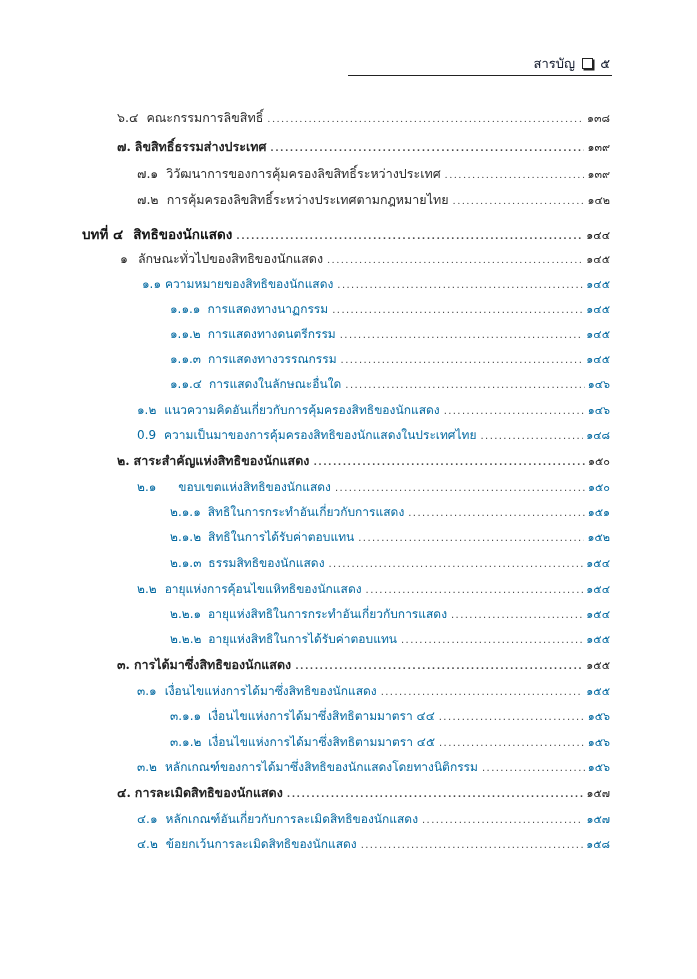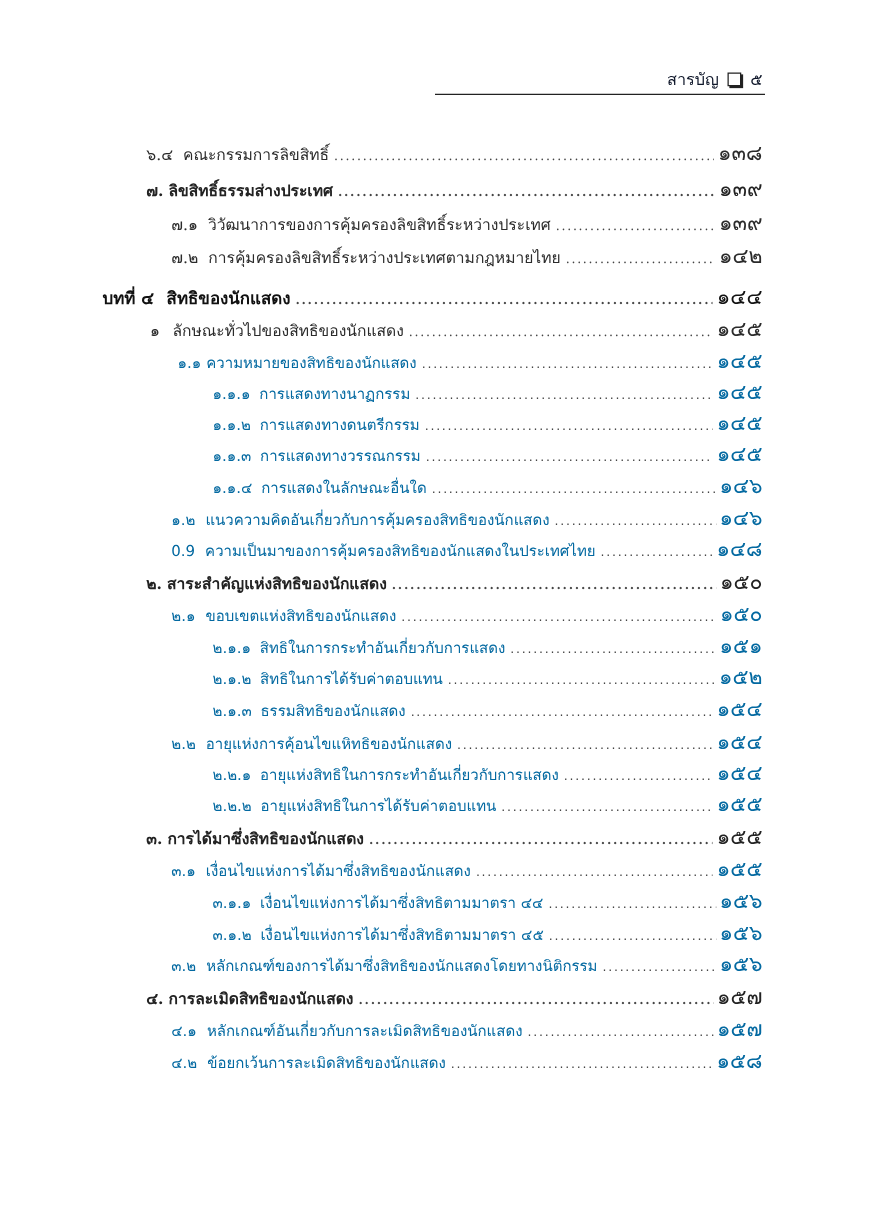--- a/index.html
+++ b/index.html
@@ -28,21 +28,21 @@
     }
     .row .num { display: inline-block; }
     .row .title { display: inline-block; padding-right: 4px; }
     .row .dots {
       flex: 1; overflow: hidden; color: #444; letter-spacing: 1.4px;
       font-size: 10px; line-height: 1;
     }
     .row .dots::after {
       content: "....................................................................................................................................................................................................";
     }
-    .row .page { padding-left: 3px; font-size: 17px; }
+    .row .page { padding-left: 3px; font-size: 11px; }
     .row.l0 { font-weight: bold; font-size: 13.5px; color: #111; }
     .row.l0 .page { font-weight: normal; }
     .row.l1b { font-weight: bold; color: #222; }
     .row.l1b .page { font-weight: normal; }
     .row.sans {
       font-family: "DejaVu Sans", "Liberation Sans", sans-serif;
       font-size: 12px; color: #0369a1;
     }
     .row.sans .page { font-family: "DejaVu Serif", "Liberation Serif", serif; }
   </style>
@@ -134,21 +134,21 @@
     <span class="dots"></span>
     <span class="page">๑๔๘</span>
   </div>
     <div class="row l1b" style="left: 117px; top: 343px;">
     <span class="num" style="margin-right: 4px;">๒.</span>
     <span class="title">สาระสำคัญแห่งสิทธิของนักแสดง</span>
     <span class="dots"></span>
     <span class="page">๑๕๐</span>
   </div>
     <div class="row sans" style="left: 137px; top: 369px;">
-    <span class="num" style="margin-right: 8px; text-align: right;">๒.๑</span>
+    <span class="num" style="margin-right: 22px; text-align: right;">๒.๑</span>
     <span class="title">ขอบเขตแห่งสิทธิของนักแสดง</span>
     <span class="dots"></span>
     <span class="page">๑๕๐</span>
   </div>
     <div class="row sans" style="left: 170px; top: 394px;">
     <span class="num" style="margin-right: 7px;">๒.๑.๑</span>
     <span class="title">สิทธิในการกระทำอันเกี่ยวกับการแสดง</span>
     <span class="dots"></span>
     <span class="page">๑๕๑</span>
   </div>

